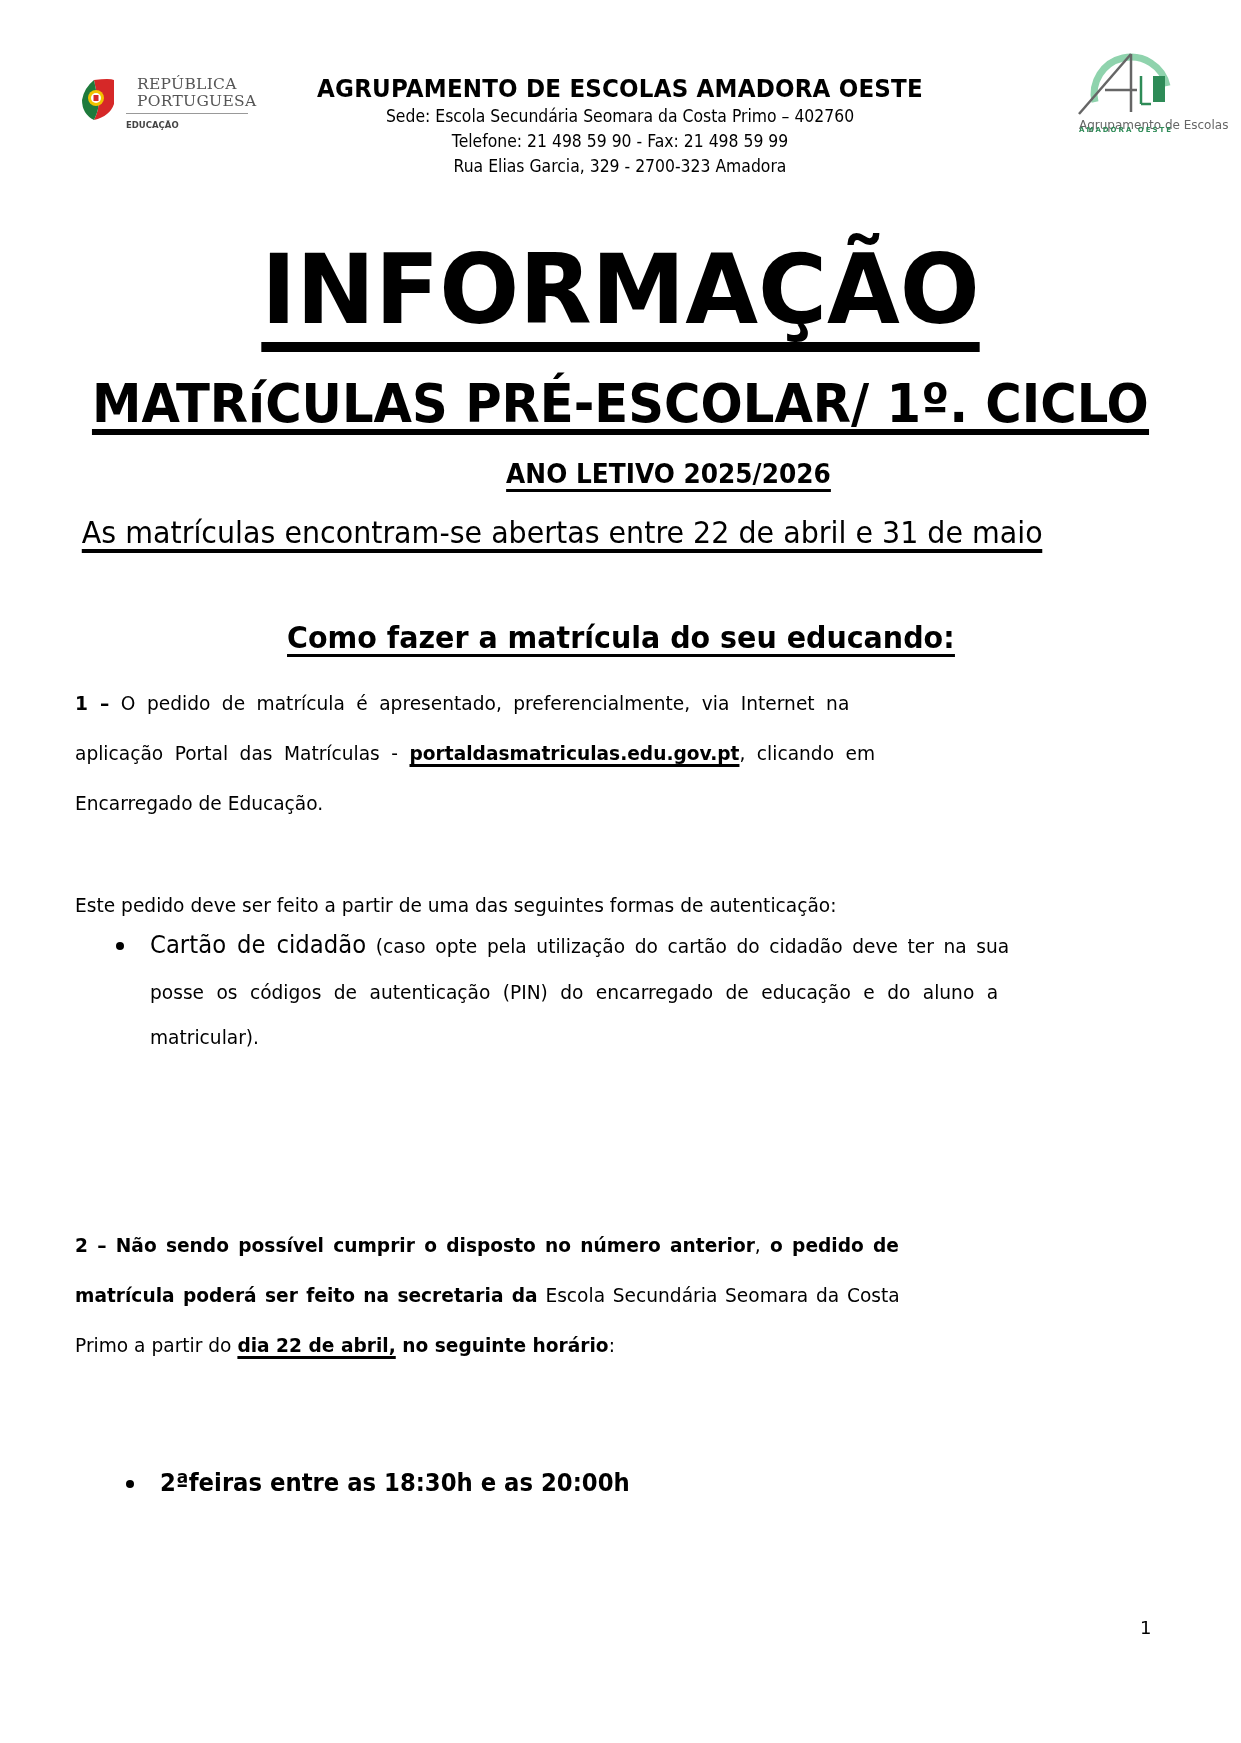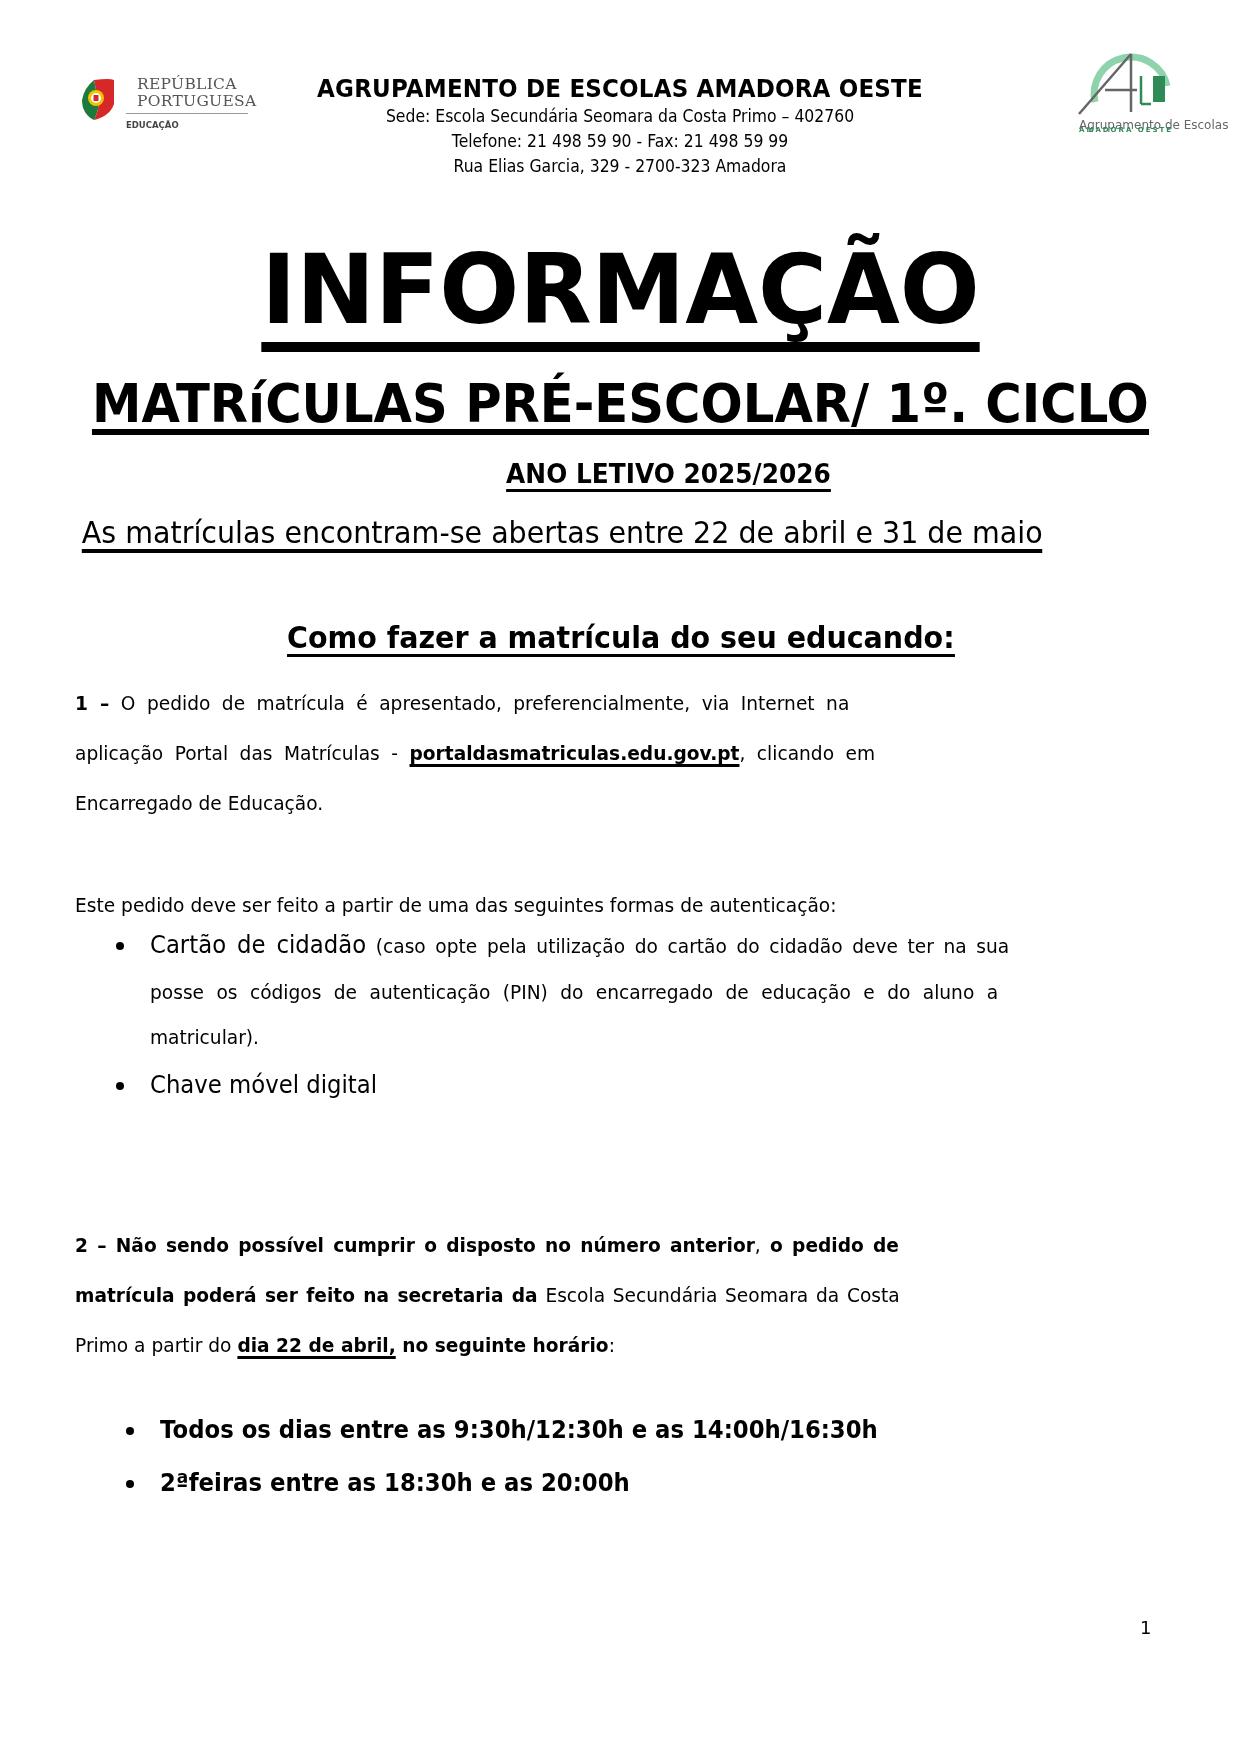--- a/index.html
+++ b/index.html
@@ -127,42 +127,34 @@
     <div class="bullet-text" style="left:75px; top:0; transform:scaleX(0.93); transform-origin:left center; word-spacing:4px;">
       <span>Cartão de cidadão</span><span class="small"> (caso opte pela utilização do cartão do cidadão deve ter na sua</span>
     </div>
   </div>
   <div class="bullet-row" style="top:47px;">
     <div class="bullet-text small" style="left:75px; top:0; transform:scaleX(0.93); transform-origin:left center; word-spacing:7px;">posse os códigos de autenticação (PIN) do encarregado de educação e do aluno a</div>
   </div>
   <div class="bullet-row" style="top:92px;">
     <div class="bullet-text small" style="left:75px; top:0; transform:scaleX(0.93); transform-origin:left center;">matricular).</div>
   </div>
-  <div class="bullet-row" style="top:140px;">
-    <div class="bullet-dot" style="left:41px; top:12px;"></div>
-    <div class="bullet-text" style="left:75px; top:0; transform:scaleX(0.93); transform-origin:left center;">Chave móvel digital</div>
-  </div>
 </div>
 
 <div class="abs para" style="top:1220px;">
   <div class="line" style="word-spacing:3px; transform:scaleX(0.93);">
     <span class="b">2 – Não sendo possível cumprir o disposto no número anterior</span><span>,</span><span class="b"> o pedido de</span>
   </div>
   <div class="line" style="word-spacing:2px; transform:scaleX(0.93);">
     <span class="b">matrícula poderá ser feito na secretaria da</span><span> Escola Secundária Seomara da Costa</span>
   </div>
   <div class="line" style="transform:scaleX(0.93);">
     <span>Primo a partir do </span><span class="b u">dia 22 de abril,</span><span class="b"> no seguinte horário</span><span>:</span>
   </div>
 </div>
 
 <div class="abs bullet-list" style="top:1415px; height:110px;">
-  <div class="bullet-row" style="top:0;">
-    <div class="bullet-dot" style="left:51px; top:12px;"></div>
-    <div class="bullet-text b" style="left:85px; top:0; transform:scaleX(0.93); transform-origin:left center;">Todos os dias entre as 9:30h/12:30h e as 14:00h/16:30h</div>
-  </div>
   <div class="bullet-row" style="top:53px;">
     <div class="bullet-dot" style="left:51px; top:12px;"></div>
     <div class="bullet-text b" style="left:85px; top:0; transform:scaleX(0.93); transform-origin:left center;">2ªfeiras entre as 18:30h e as 20:00h</div>
   </div>
 </div>
 
 <div class="abs page-num">1</div>
 
 </body></html>

